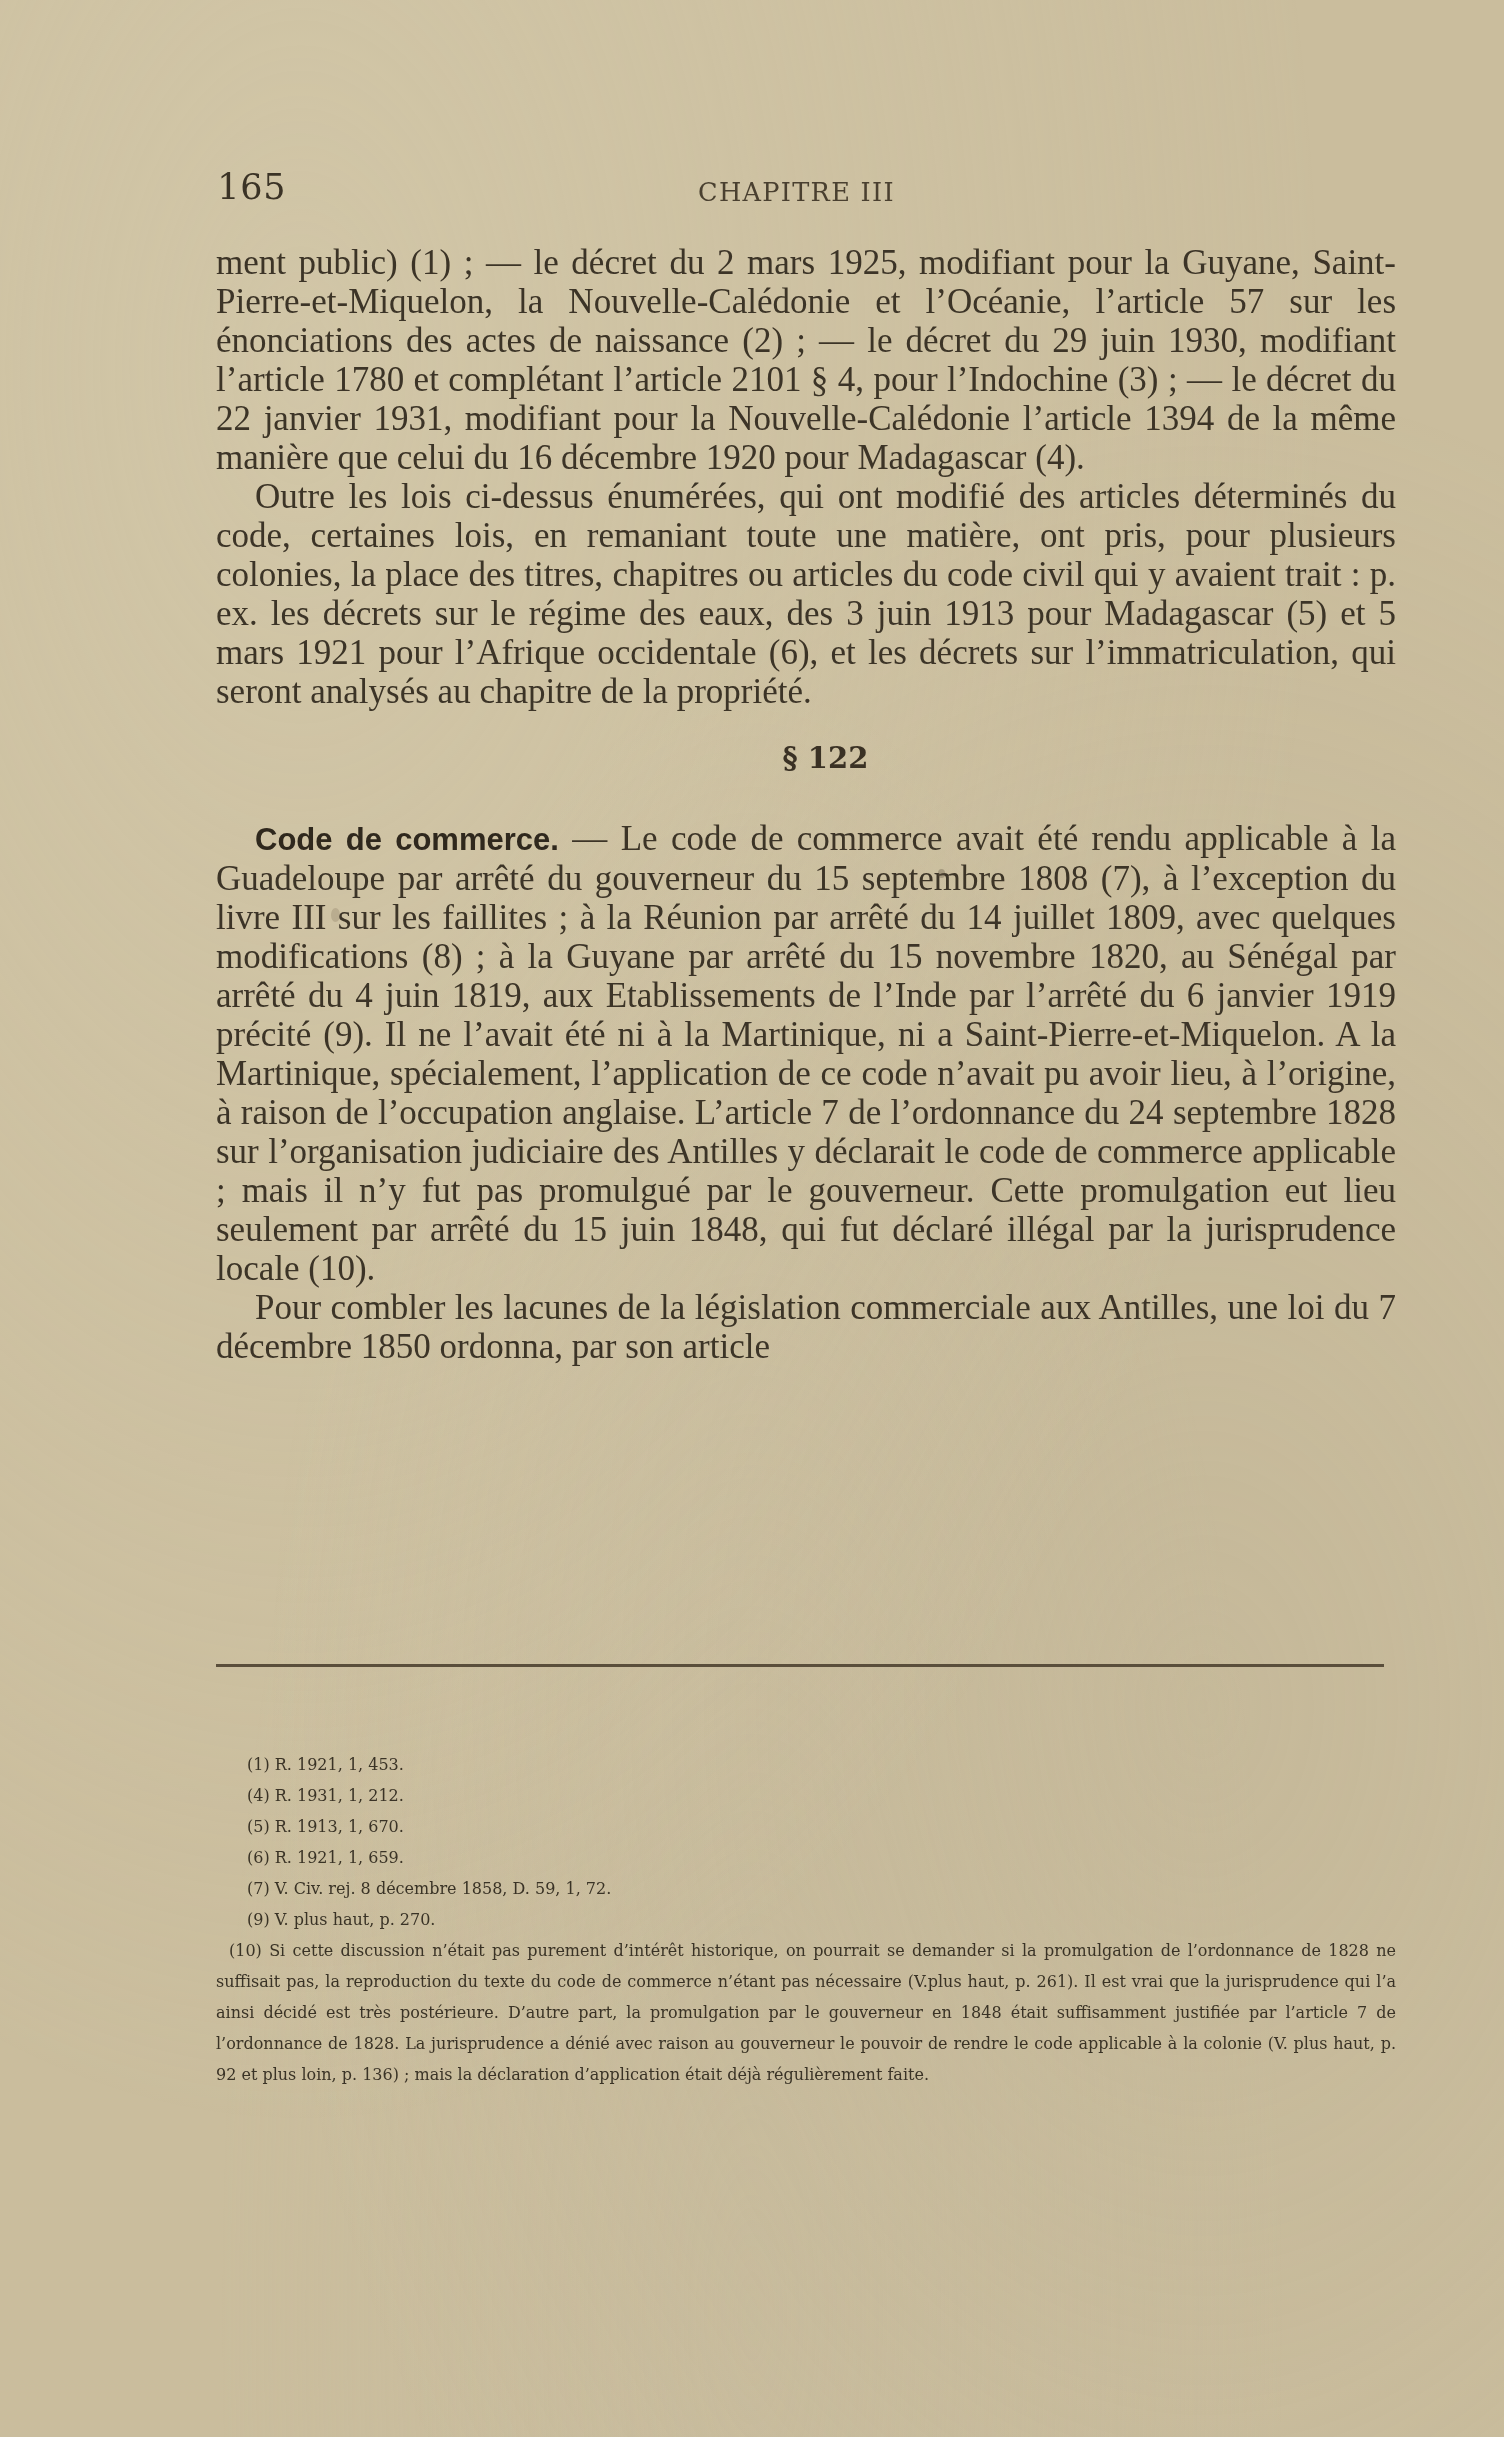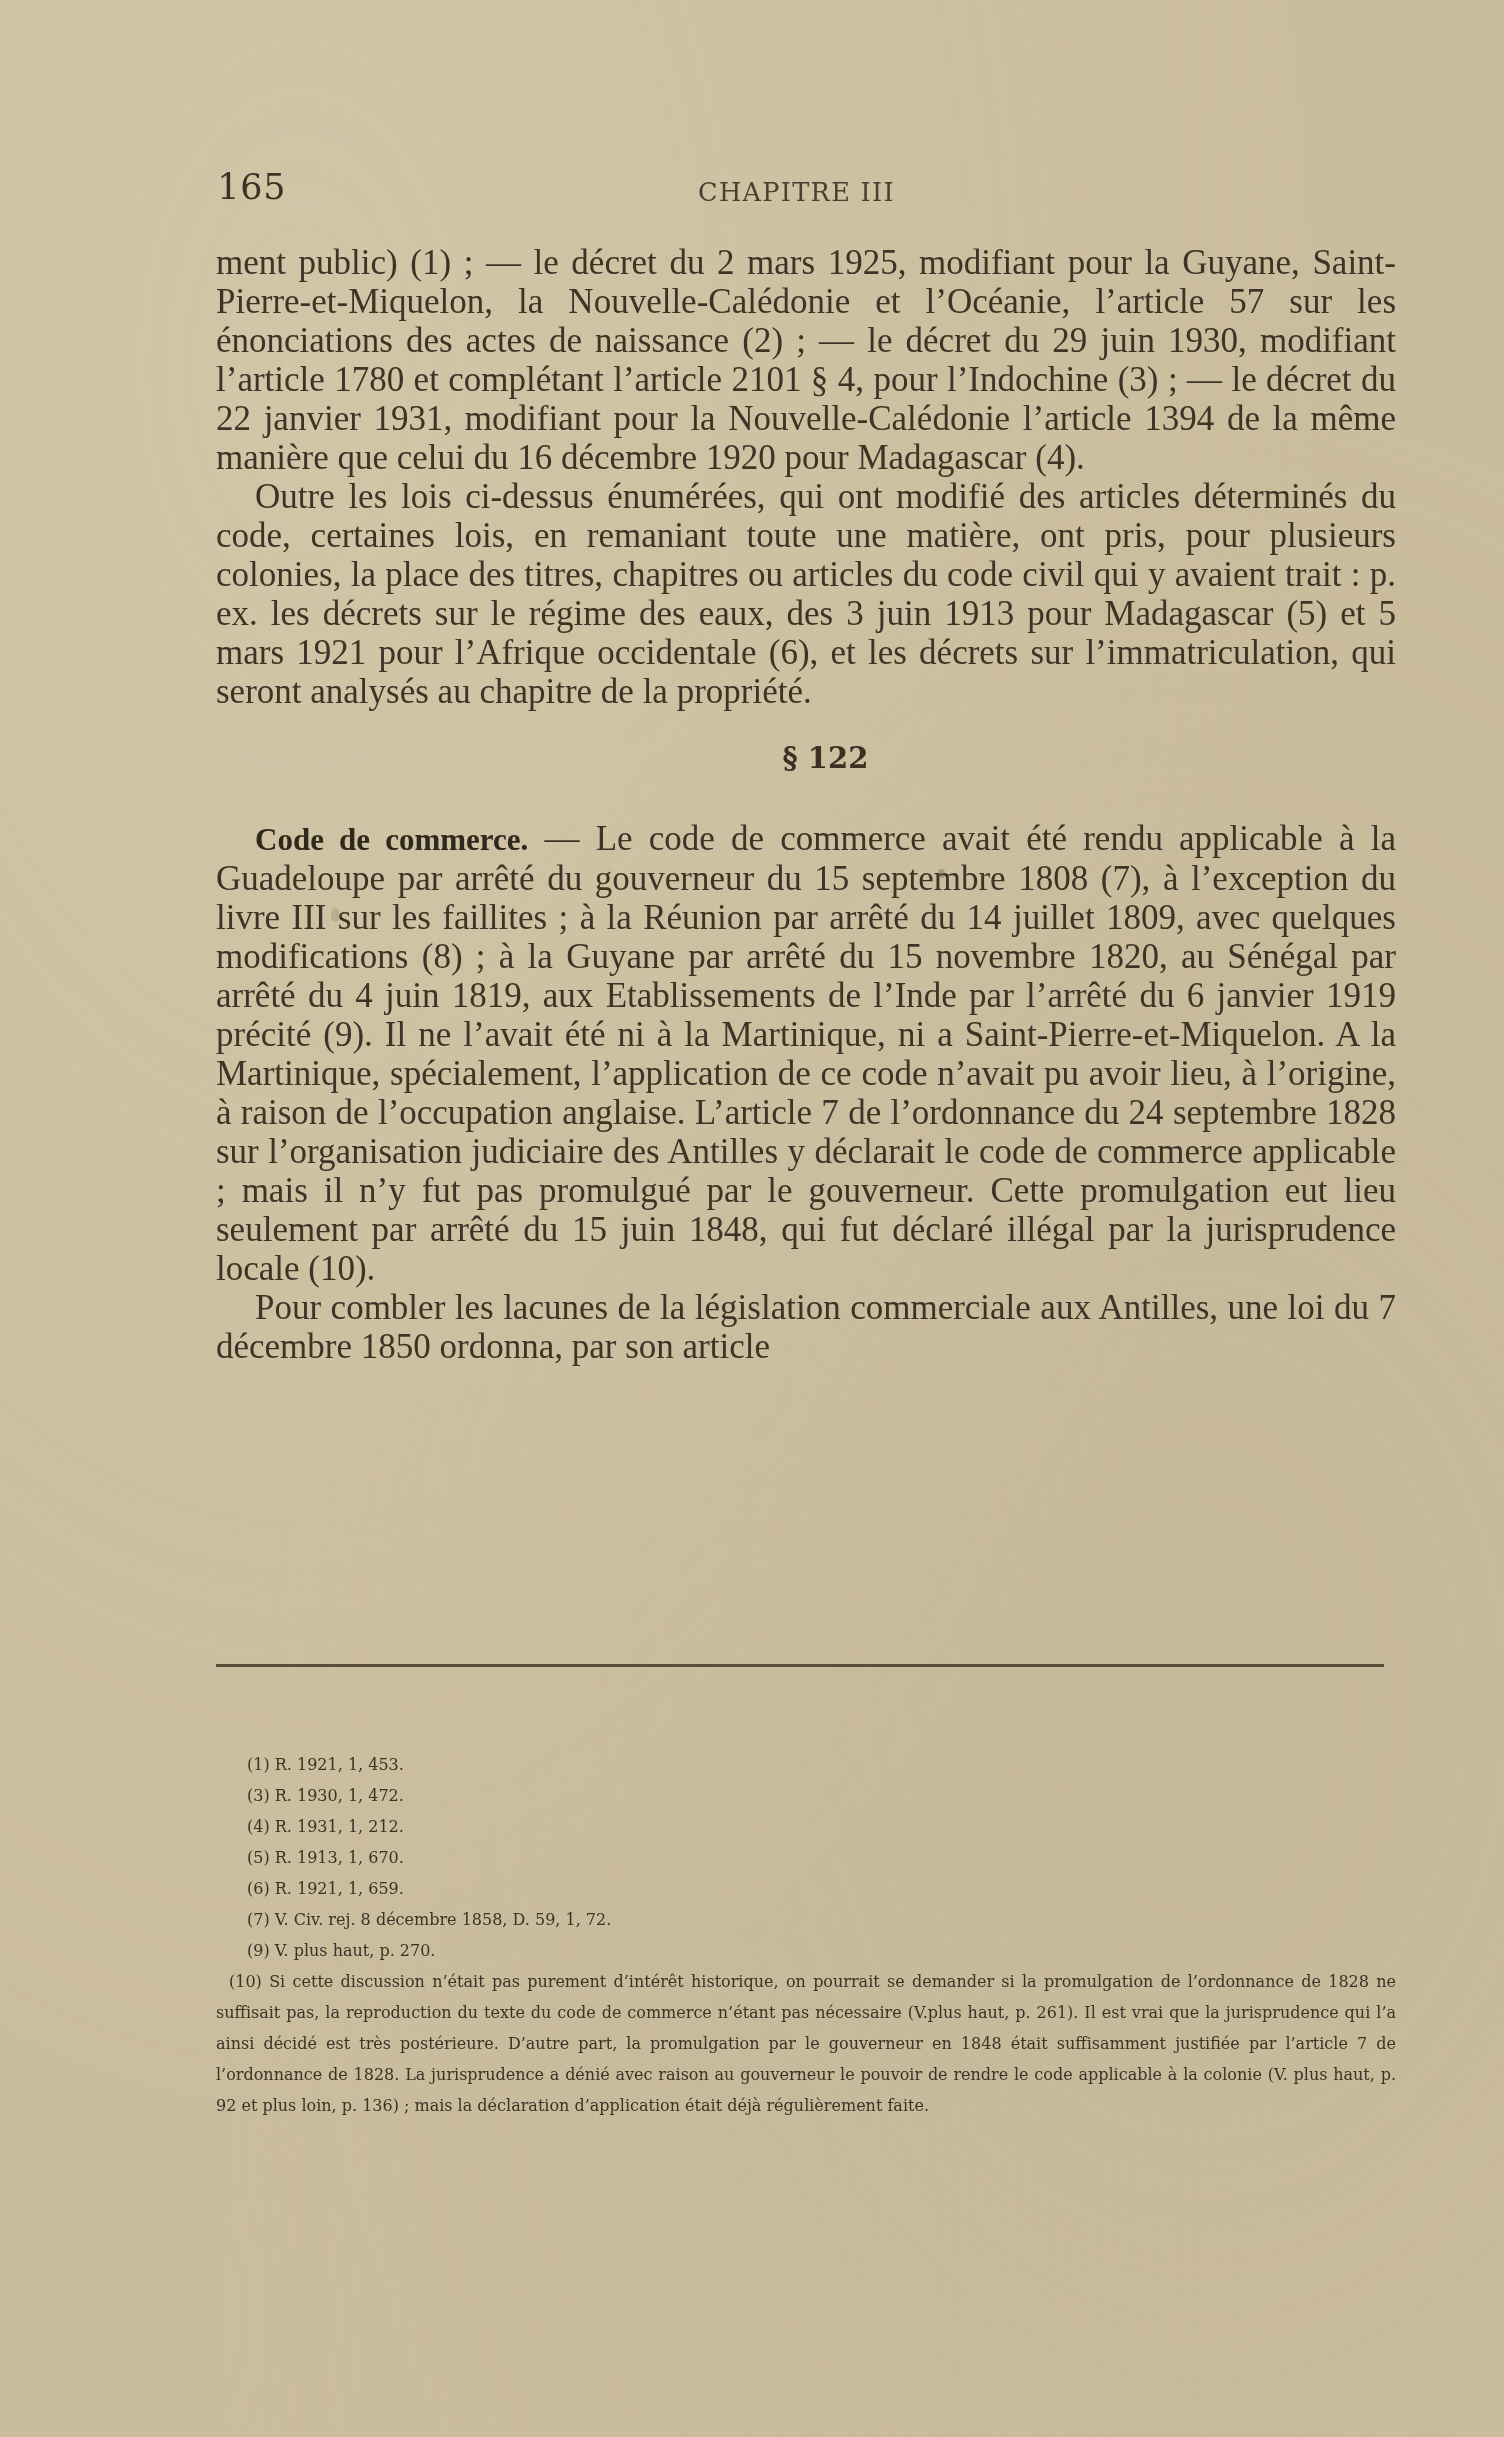--- a/index.html
+++ b/index.html
@@ -59,21 +59,21 @@
     text-align: center !important;
     font-family: "DejaVu Serif", serif;
     font-weight: bold;
     font-size: 29px;
     margin-top: 27.5px !important;
     margin-bottom: 41px !important;
     color: #3a3124;
     padding-left: 39px;
   }
   .run-in {
-    font-family: Liberation Serif, serif;
+    font-family: Liberation Sans, sans-serif;
     font-weight: bold;
     font-size: 31px;
     color: #2f281d;
   }
   .rule {
     position: absolute;
     left: 0;
     top: 1501px;
     width: 1168px;
     height: 2.6px;
@@ -116,21 +116,20 @@
     <p class="section-mark">§ 122</p>
 
     <p class="indent"><span class="run-in">Code de commerce.</span><span> — Le code de commerce avait été rendu applicable à la Guadeloupe par arrêté du gouverneur du 15 septembre 1808 (7), à l’exception du livre III sur les faillites ; à la Réunion par arrêté du 14 juillet 1809, avec quelques modifications (8) ; à la Guyane par arrêté du 15 novembre 1820, au Sénégal par arrêté du 4 juin 1819, aux Etablissements de l’Inde par l’arrêté du 6 janvier 1919 précité (9). Il ne l’avait été ni à la Martinique, ni a Saint-Pierre-et-Miquelon. A la Martinique, spécialement, l’application de ce code n’avait pu avoir lieu, à l’origine, à raison de l’occupation anglaise. L’article 7 de l’ordonnance du 24 septembre 1828 sur l’organisation judiciaire des Antilles y déclarait le code de commerce applicable ; mais il n’y fut pas promulgué par le gouverneur. Cette promulgation eut lieu seulement par arrêté du 15 juin 1848, qui fut déclaré illégal par la jurisprudence locale (10).</span></p>
     <p class="indent">Pour combler les lacunes de la législation commerciale aux Antilles, une loi du 7 décembre 1850 ordonna, par son article</p>
   </div>
 
   <div class="rule"></div>
 
   <div class="footnotes">
     <p class="fn short"><span class="num">(1)</span> <span>R. 1921, 1, 453.</span></p>
-    <p class="fn short"><span class="num">(3)</span> <span>R. 1930, 1, 472.</span></p>
     <p class="fn short"><span class="num">(4)</span> <span>R. 1931, 1, 212.</span></p>
     <p class="fn short"><span class="num">(5)</span> <span>R. 1913, 1, 670.</span></p>
     <p class="fn short"><span class="num">(6)</span> <span>R. 1921, 1, 659.</span></p>
     <p class="fn short"><span class="num">(7)</span> <span>V. Civ. rej. 8 décembre 1858, D. 59, 1, 72.</span></p>
     <p class="fn short"><span class="num">(9)</span> <span>V. plus haut, p. 270.</span></p>
     <p class="fn-long-block"><span class="num">(10)</span> <span>Si cette discussion n’était pas purement d’intérêt historique, on pourrait se demander si la promulgation de l’ordonnance de 1828 ne suffisait pas, la reproduction du texte du code de commerce n’étant pas nécessaire (V.plus haut, p. 261). Il est vrai que la jurisprudence qui l’a ainsi décidé est très postérieure. D’autre part, la promulgation par le gouverneur en 1848 était suffisamment justifiée par l’article 7 de l’ordonnance de 1828. La jurisprudence a dénié avec raison au gouverneur le pouvoir de rendre le code applicable à la colonie (V. plus haut, p. 92 et plus loin, p. 136) ; mais la déclaration d’application était déjà régulièrement faite.</span></p>
   </div>
 </div>
 
 <div class="speck" style="left:938px; top:869px; width:6.6px; height:9.2px;"></div>

